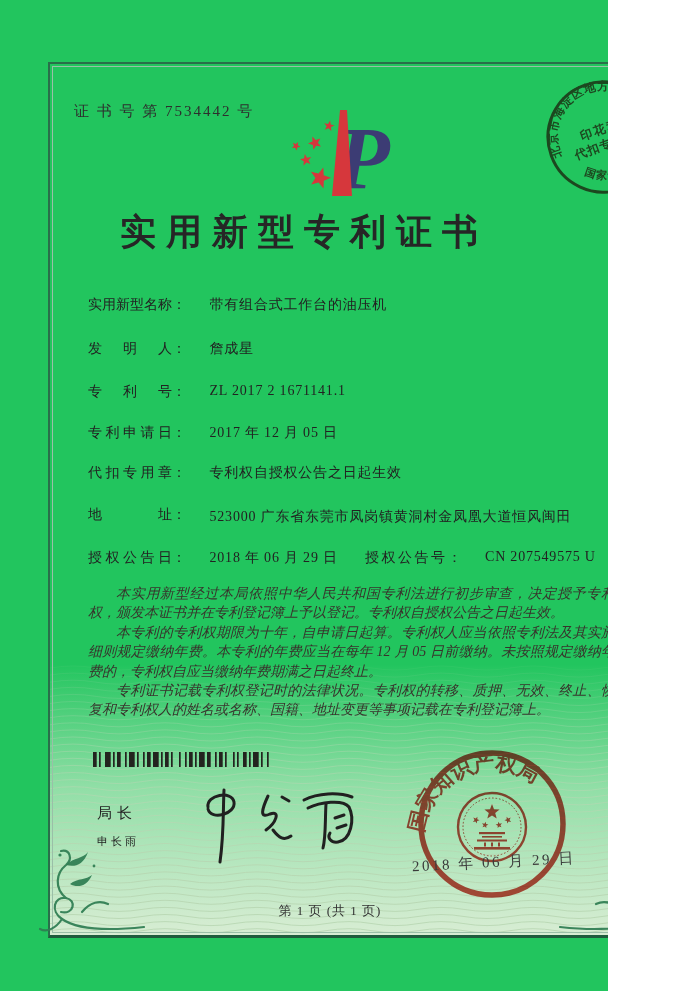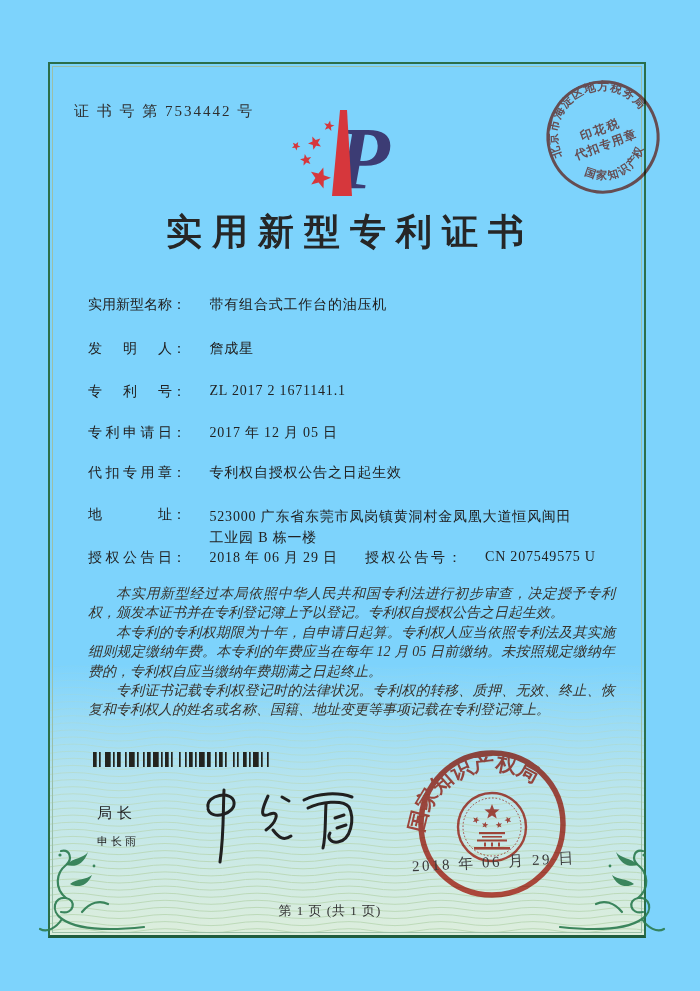--- a/index.html
+++ b/index.html
@@ -1,18 +1,18 @@
 <!DOCTYPE html>
 <html><head>
 <meta charset="utf-8">
 <style>
   * { margin:0; padding:0; box-sizing:border-box; }
   html,body { width:700px; }
   body { font-family:"Liberation Serif","DejaVu Serif",serif; }
-  .page { position:relative; width:700px; height:991px; background:#7dd3fc; overflow:hidden; }
+  .page { position:relative; width:608px; height:991px; background:#22c55e; overflow:hidden; }
 
   
   .frame { position:absolute; left:48px; top:62px; width:598px; height:876px;
            border:2px solid #2a6e4a; border-bottom:3px solid #1f5c3d; }
   .frame-inner { position:absolute; left:2px; top:2px; right:2px; bottom:2px;
            border:1px solid #9abfa8; }
 
   
   .cert-no { position:absolute; left:74px; top:102px; font-size:15px; letter-spacing:2px; color:#2e2e2e; }
   .logo { position:absolute; left:288px; top:108px; }
@@ -186,21 +186,21 @@
   <div class="field-row" style="top:424px">
     <span class="f-label">专利申请日</span><span class="f-colon">：</span>
     <span class="f-value">2017 年 12 月 05 日</span>
   </div>
   <div class="field-row" style="top:464px">
     <span class="f-label">代扣专用章</span><span class="f-colon">：</span>
     <span class="f-value">专利权自授权公告之日起生效</span>
   </div>
   <div class="field-row" style="top:506px">
     <span class="f-label">地址</span><span class="f-colon">：</span>
-    <span class="f-value"><span class="line">523000 广东省东莞市凤岗镇黄洞村金凤凰大道恒风闽田</span><span class="line">工业园 B 栋一楼</span></span>
+    <span class="f-value"><span class="line">523000 广东省东莞市凤岗镇黄洞村金凤凰大道恒风闽田</span></span>
   </div>
   <div class="field-row" style="top:549px">
     <span class="f-label">授权公告日</span><span class="f-colon">：</span>
     <span class="f-value">2018 年 06 月 29 日</span>
     <span class="grant2">
       <span class="g-label">授权公告号</span><span class="f-colon">：</span>
       <span class="f-value">CN 207549575 U</span>
     </span>
   </div>
 

